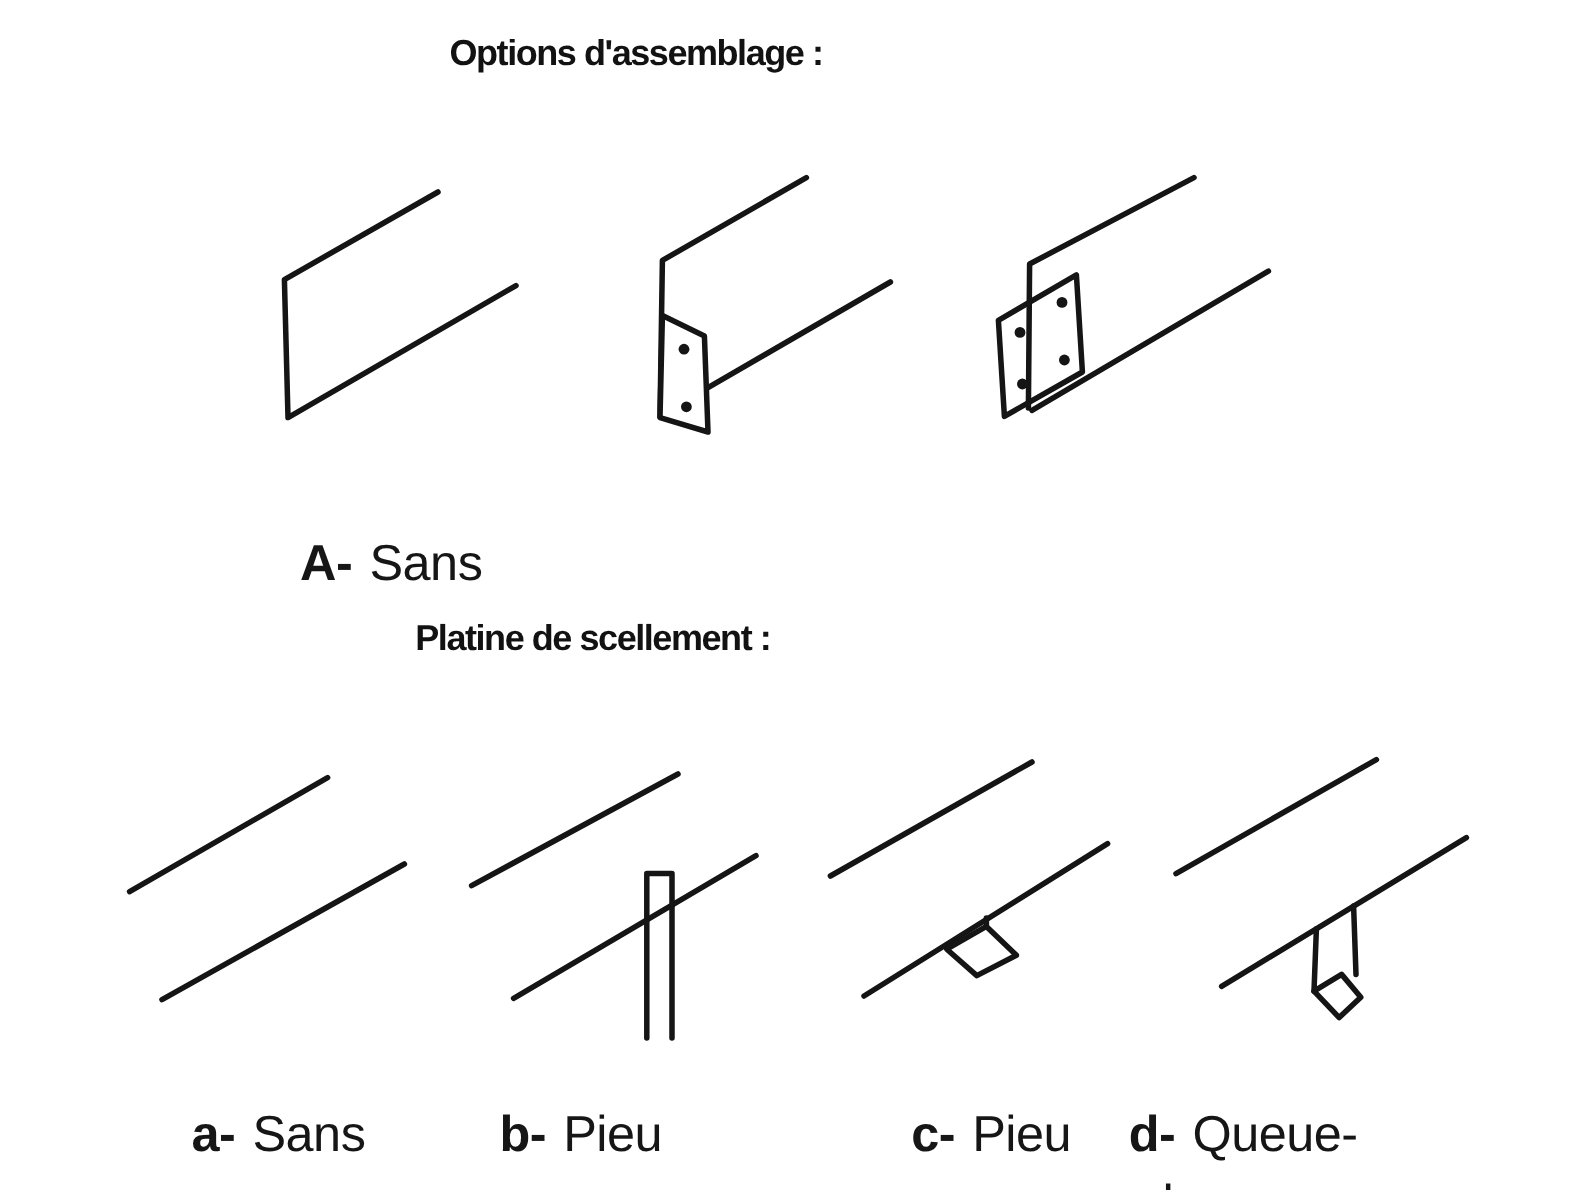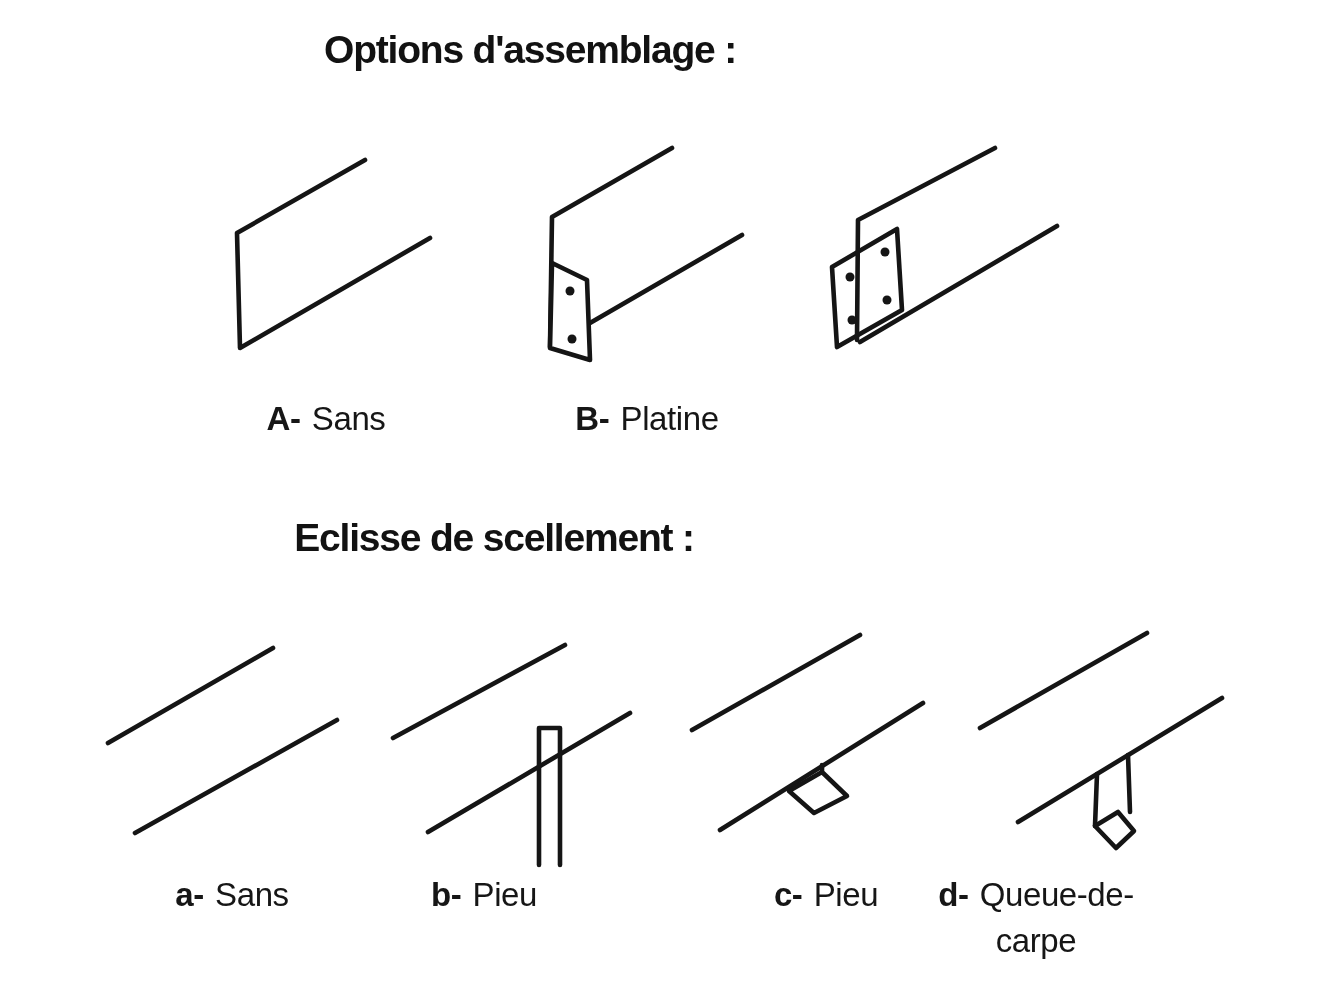--- a/index.html
+++ b/index.html
@@ -6,38 +6,39 @@
   #stage{
     position:relative;
     width:1324px;height:992px;
     background:#ffffff;
     font-family:"Liberation Sans",sans-serif;
     color:#151515;
     overflow:hidden;
   }
   .section-title{
     position:absolute;
-    font-size:39px;
+    font-size:30px;
     font-weight:700;
     letter-spacing:-1.2px;
     color:#121212;
     text-align:center;
     white-space:nowrap;
   }
   #title-assemblage{left:0;top:28px;width:1060px;}
   #title-scellement{left:0;top:516px;width:988px;}
   .opt-label{
     position:absolute;
     transform:translateX(-50%);
-    font-size:33px;
+    font-size:42px;
     letter-spacing:-0.4px;
     color:#161616;
     text-align:center;
     white-space:nowrap;
     line-height:1.38;
+    margin-top:44px;
   }
   .opt-label .opt-key{font-weight:700;}
   .opt-label .opt-word{margin-left:0.34em;font-weight:400;}
   .row1{top:396px;}
   .row2{top:872px;}
   #label-a1{left:326px;}
   #label-b1{left:647px;}
   #label-c1{left:974px;}
   #label-a2{left:232px;}
   #label-b2{left:484px;}
@@ -112,27 +113,24 @@
       <path class="ln" d="M980,728 L1147,633"></path>
       <path class="ln" d="M1018,822 L1222,698"></path>
       <path class="ln" d="M1128,755 L1130,812"></path>
       <path class="ln" d="M1097,774 L1095,826"></path>
       <path class="ln" d="M1095,826 L1118,812 L1134,831 L1116,848 Z"></path>
     </g>
   </svg>
 
   <div id="title-assemblage" class="section-title">Options d'assemblage :</div>
 
-  <div id="title-scellement" class="section-title">Eclisse de scellement :</div>
+  <div id="title-scellement" class="section-title">Platine de scellement :</div>
 
   <div id="label-a1" class="opt-label row1">
     <span class="opt-key">A-</span><span class="opt-word">Sans</span>
-  </div>
-  <div id="label-b1" class="opt-label row1">
-    <span class="opt-key">B-</span><span class="opt-word">Platine</span>
   </div>
 
   <div id="label-a2" class="opt-label row2">
     <span class="opt-key">a-</span><span class="opt-word">Sans</span>
   </div>
   <div id="label-b2" class="opt-label row2">
     <span class="opt-key">b-</span><span class="opt-word">Pieu</span>
   </div>
   <div id="label-c2" class="opt-label row2">
     <span class="opt-key">c-</span><span class="opt-word">Pieu</span>

